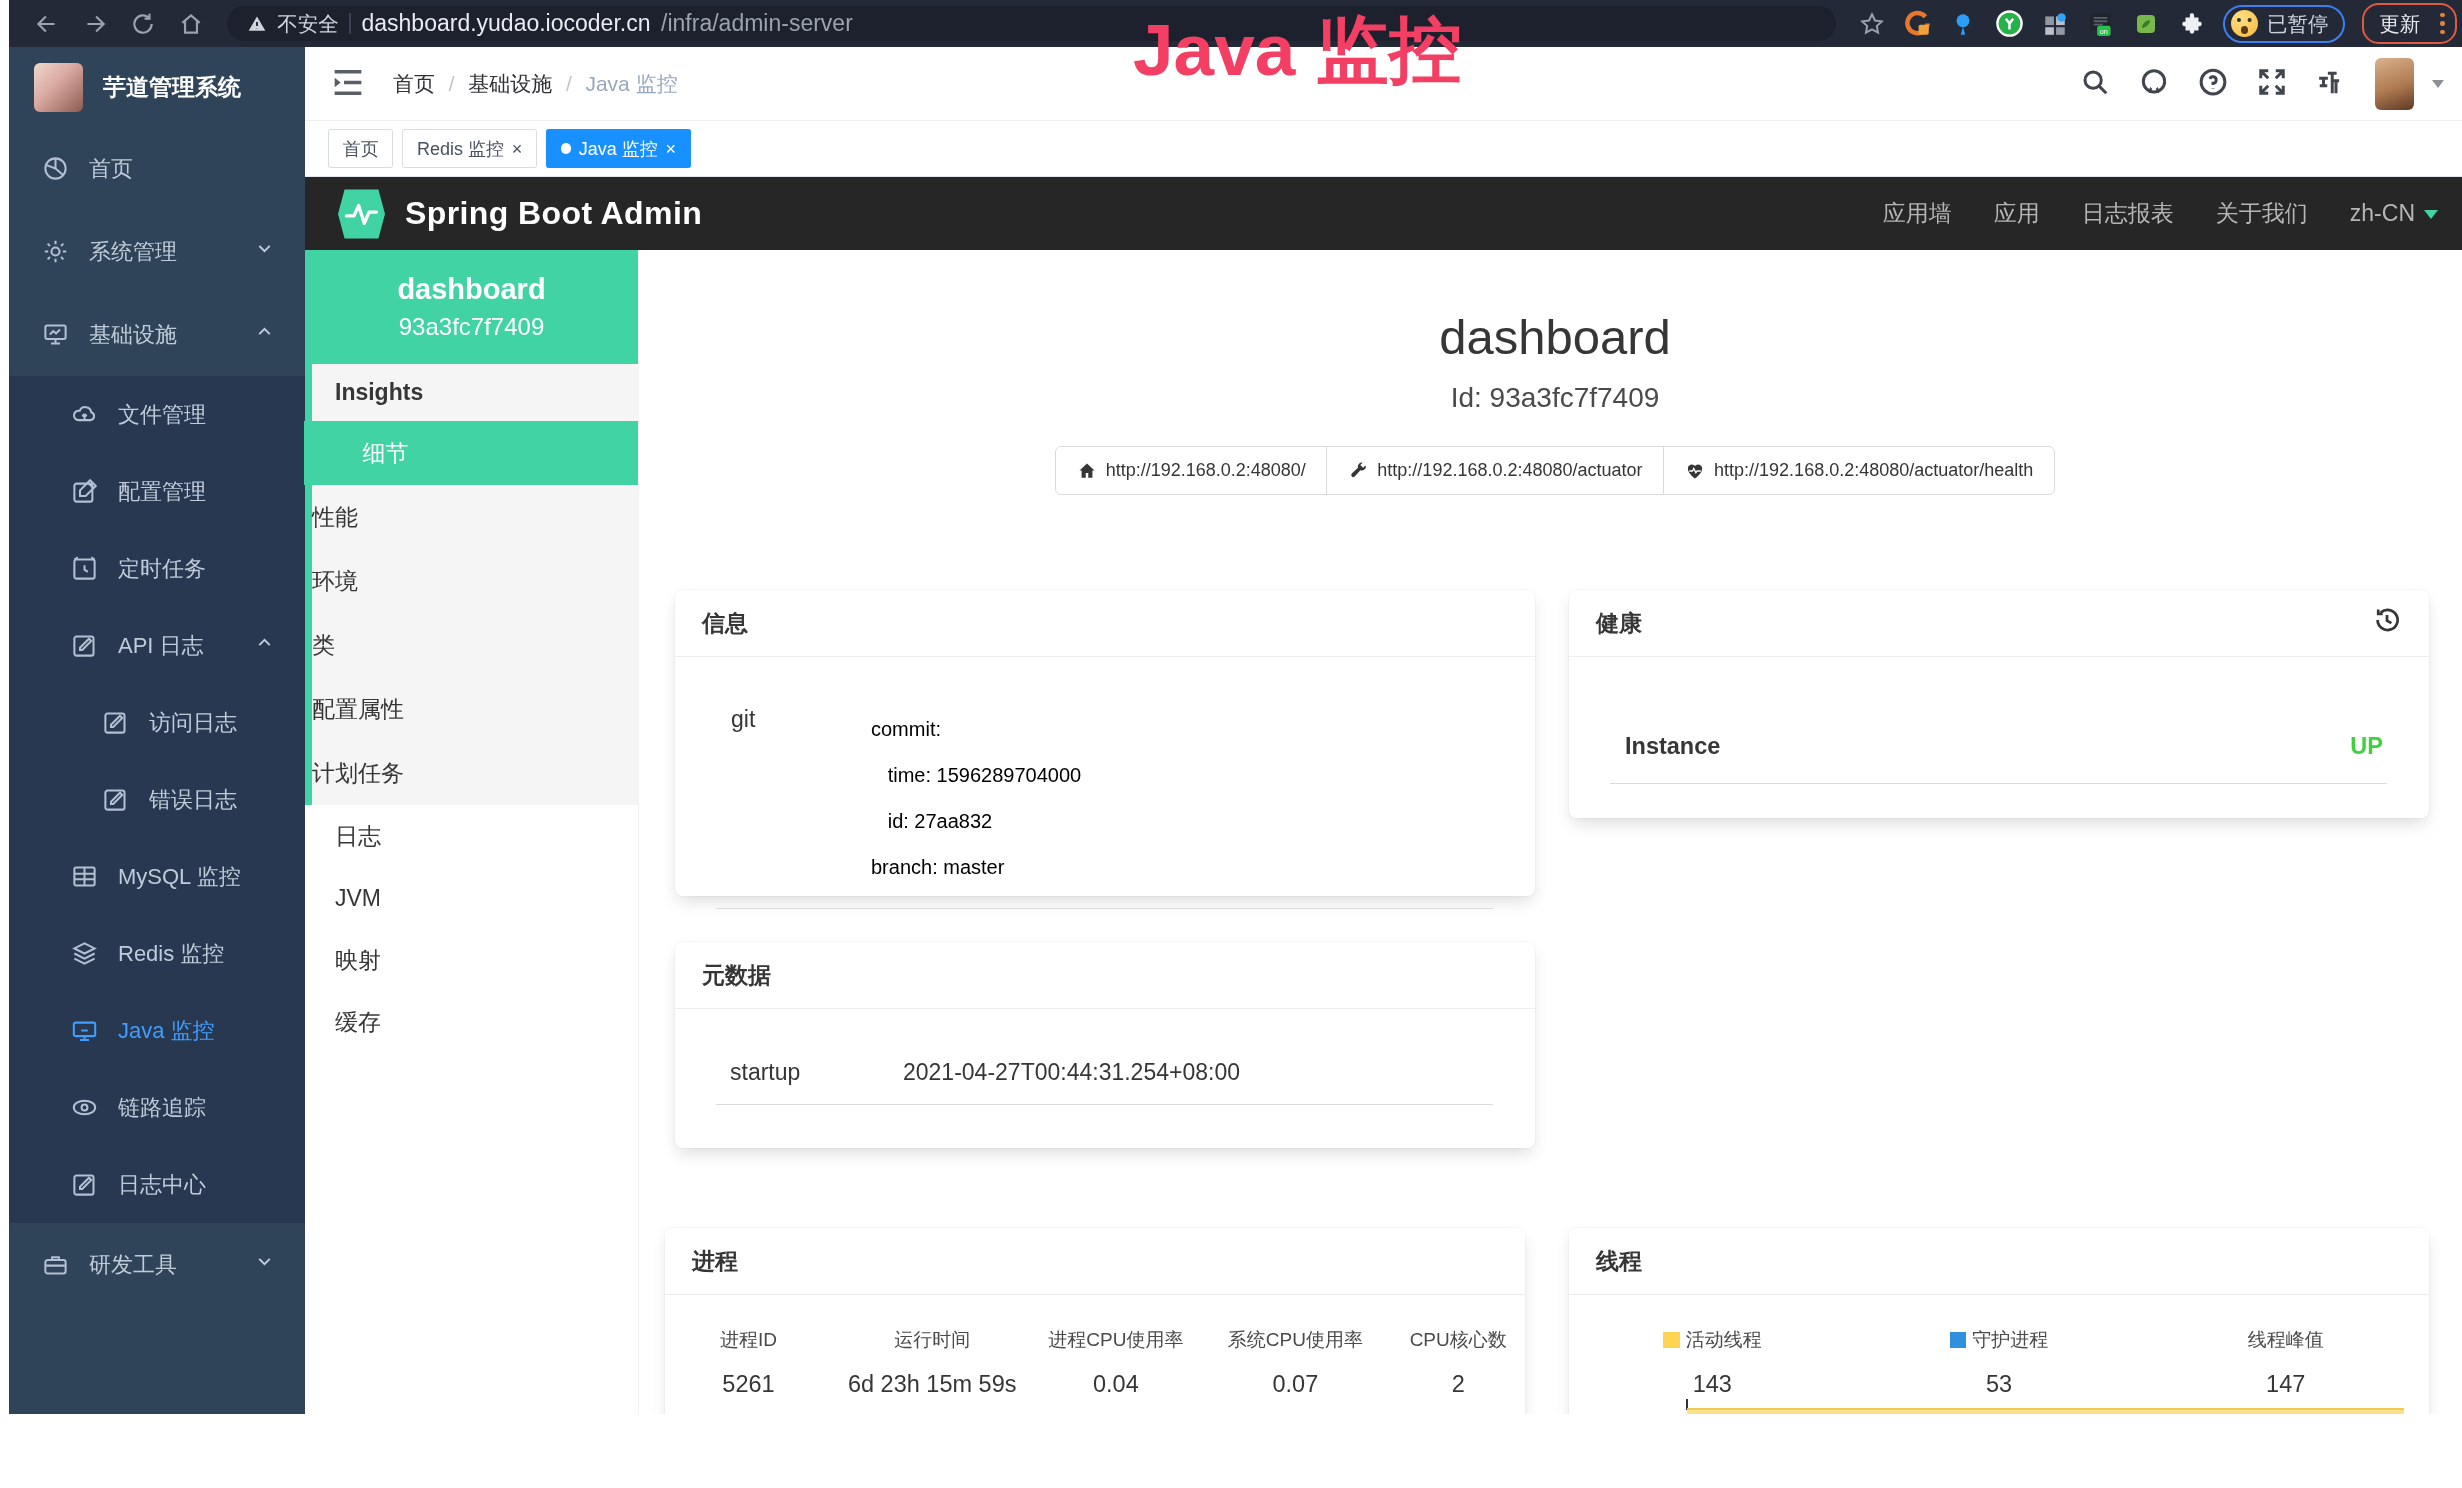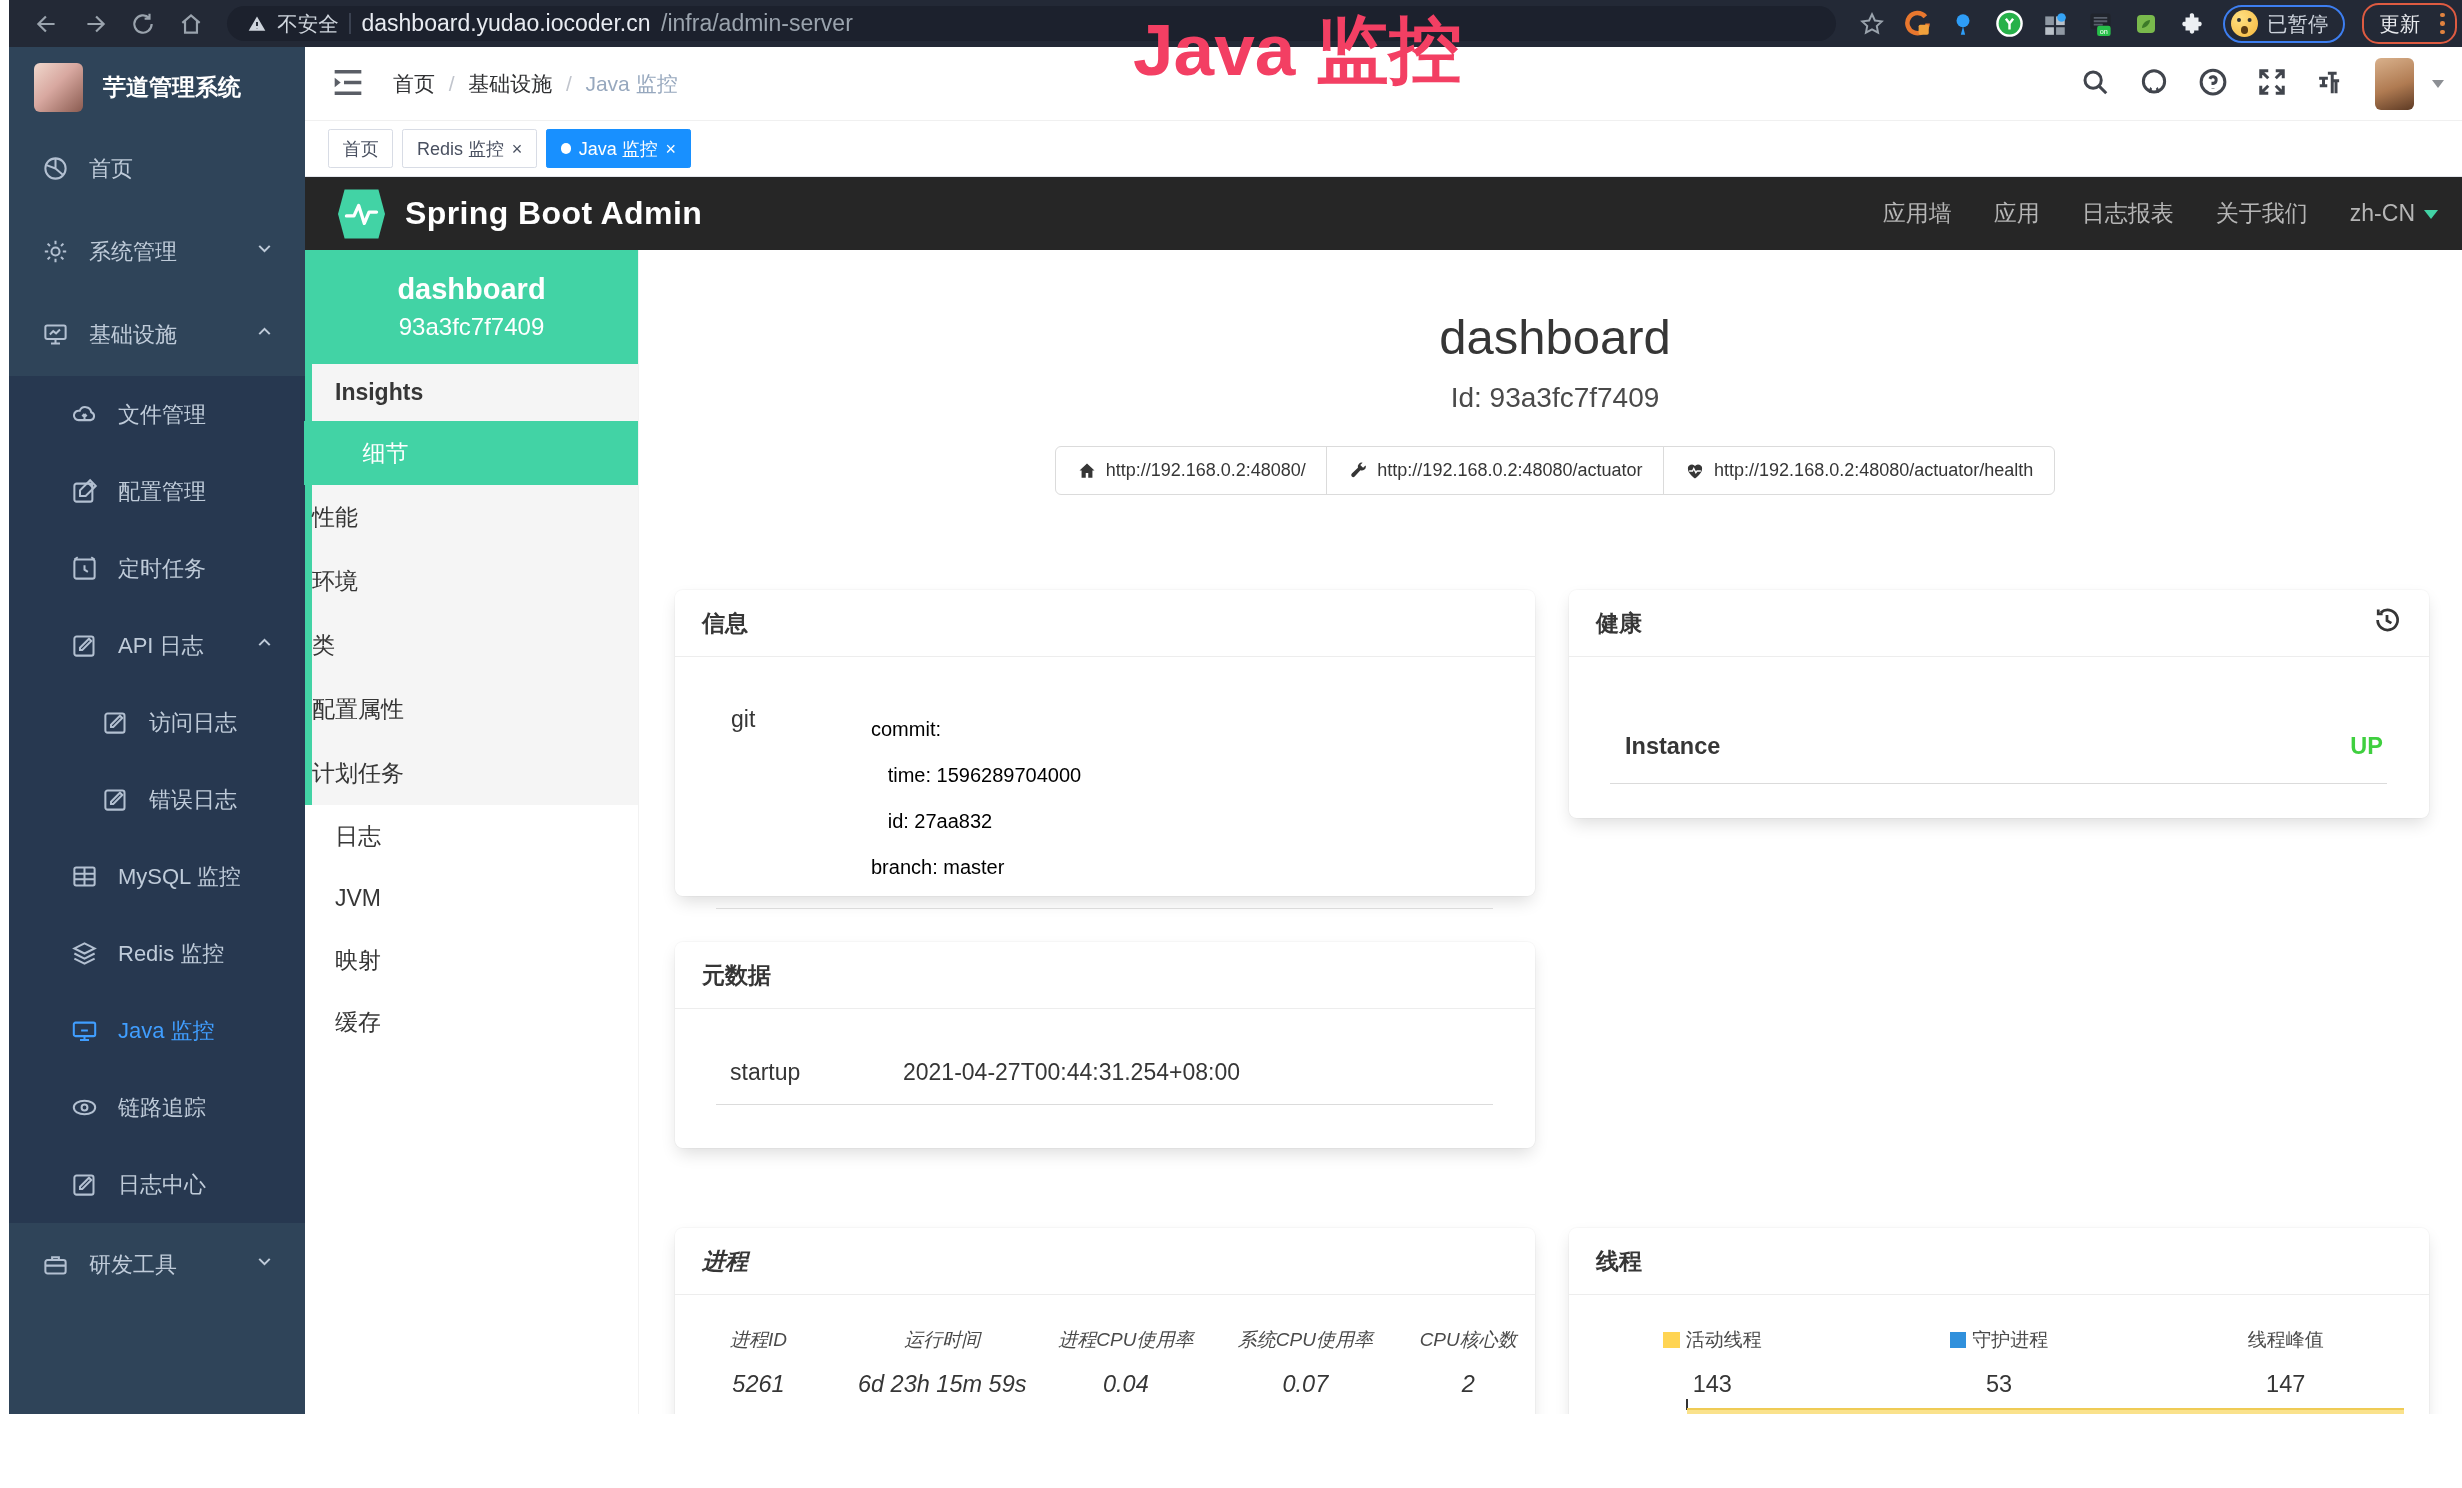--- a/index.html
+++ b/index.html
@@ -529,21 +529,21 @@
 
             <div class="card" style="top:692px; left:36px; width:860px; height:206px;">
               <div class="card-h">元数据</div>
               <div class="mrow">
                 <span class="ml">startup</span>
                 <span class="mv">2021-04-27T00:44:31.254+08:00</span>
               </div>
               <div class="divider"></div>
             </div>
 
-            <div class="card" style="top:978px; left:36px; width:860px; height:206px;font-style:italic;">
+            <div class="card" style="top:978px; left:26px; width:860px; height:206px;">
               <div class="card-h">进程</div>
               <div class="ptable">
                 <div class="prow phead">
                   <span class="pcol pc1">进程ID</span>
                   <span class="pcol pc2">运行时间</span>
                   <span class="pcol pc3">进程CPU使用率</span>
                   <span class="pcol pc4">系统CPU使用率</span>
                   <span class="pcol pc5">CPU核心数</span>
                 </div>
                 <div class="prow pvals">

